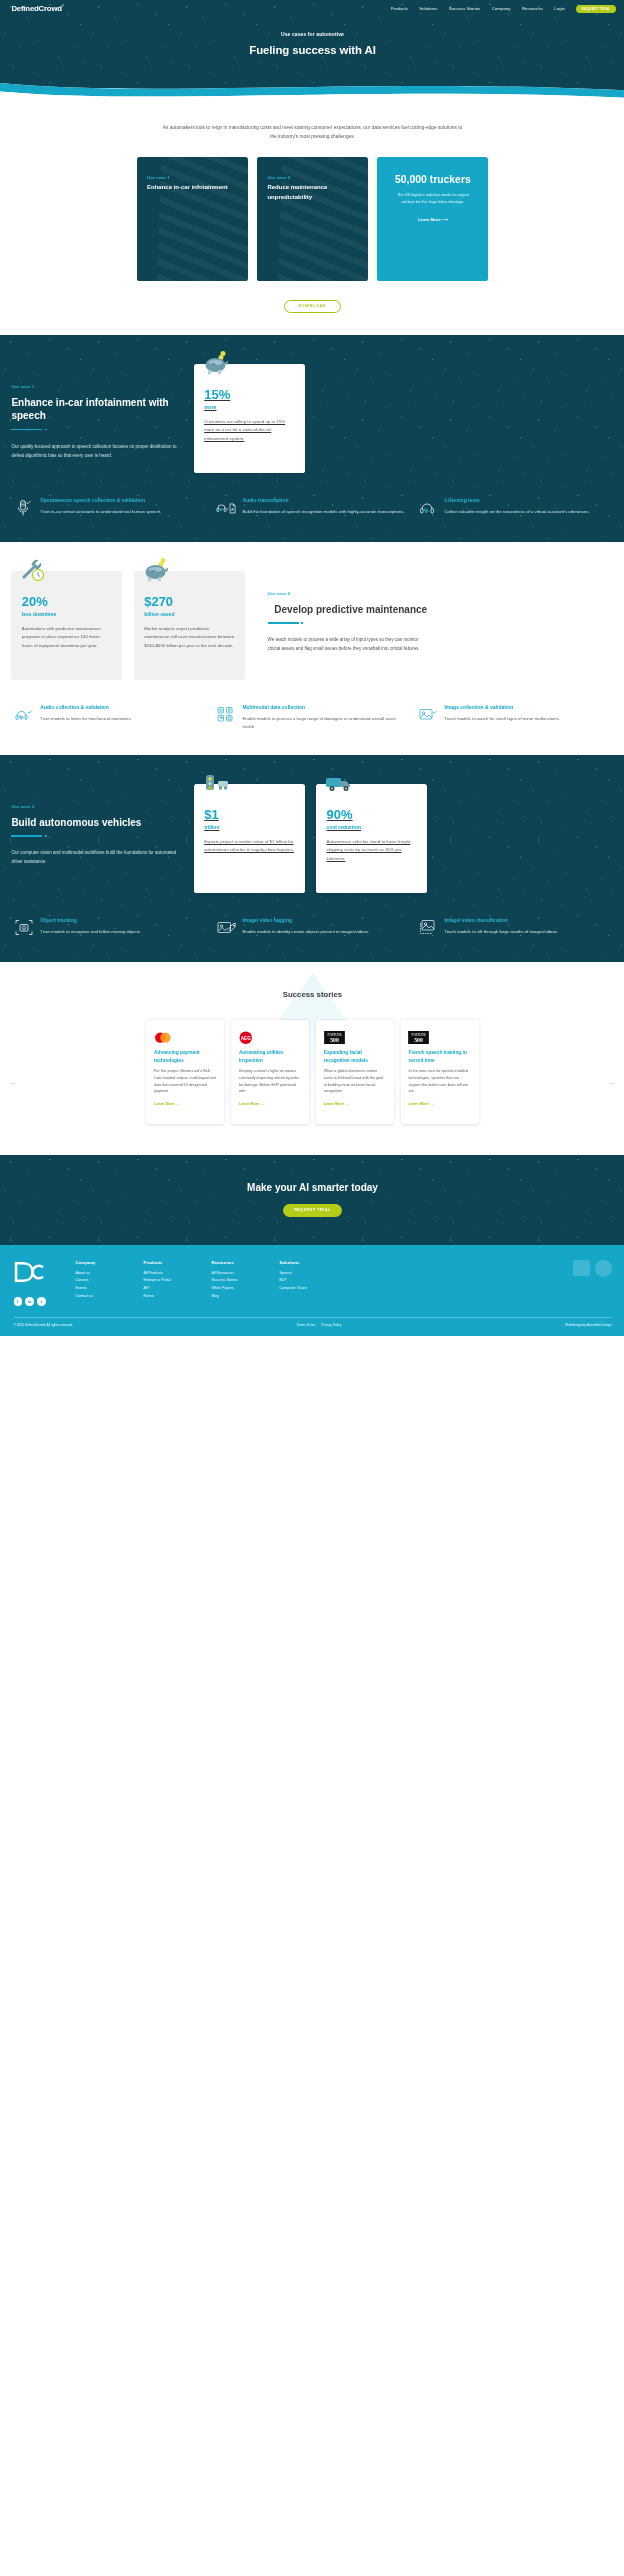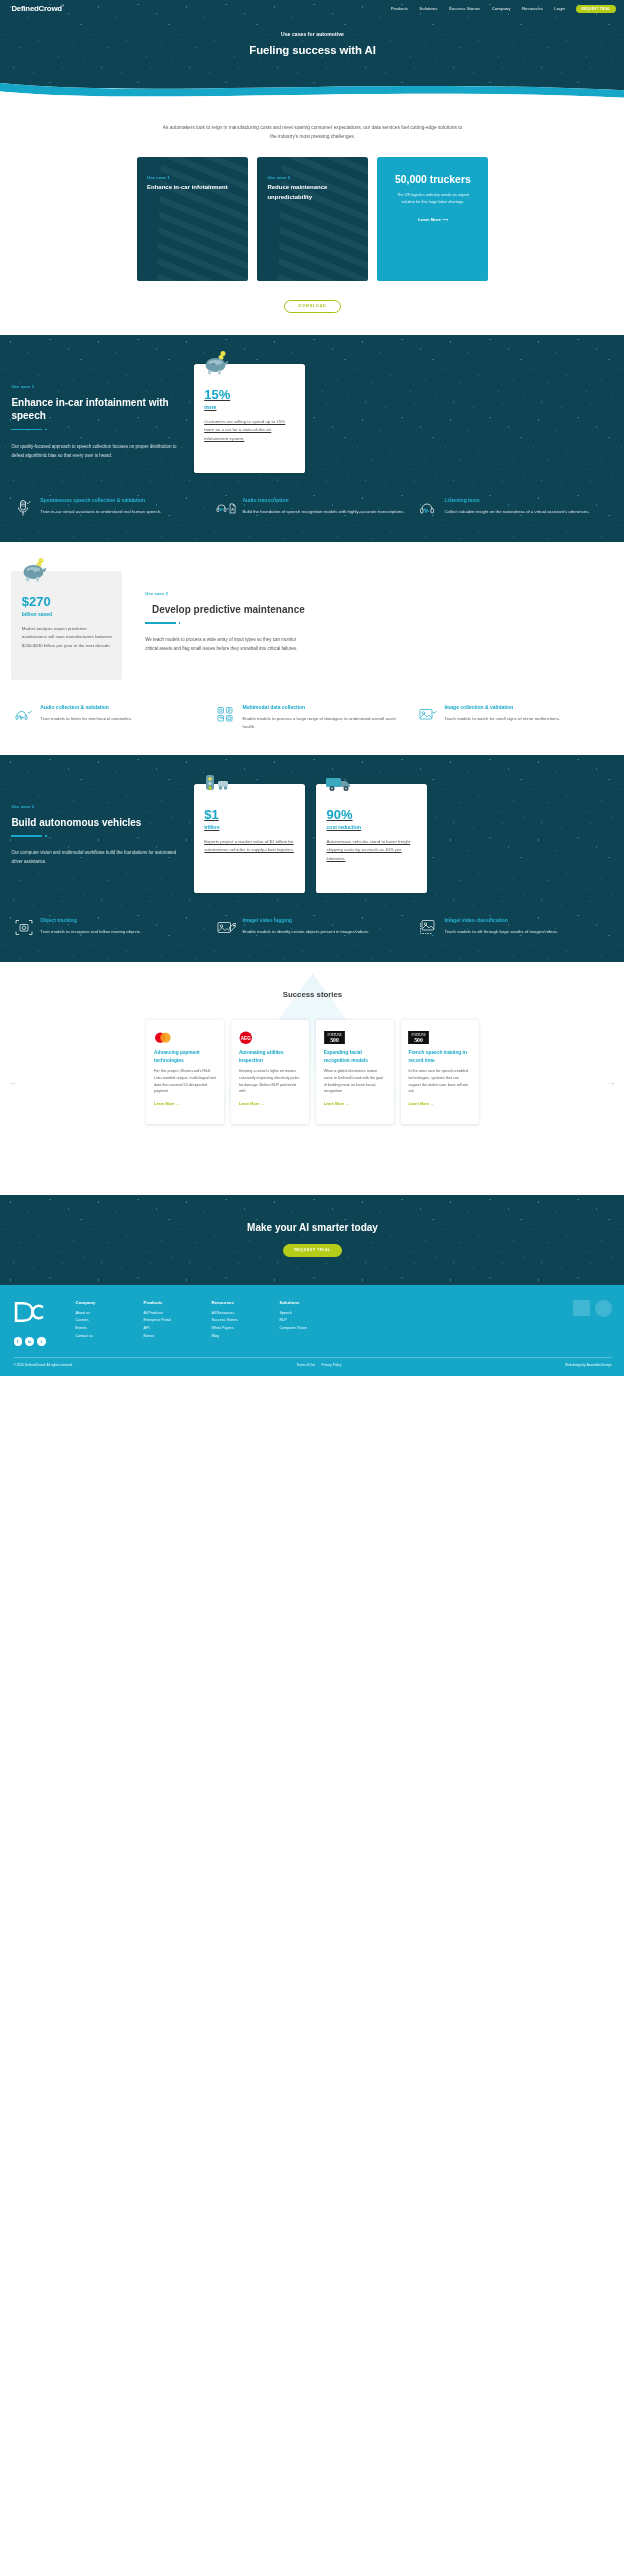--- a/index.html
+++ b/index.html
@@ -158,21 +158,21 @@
     padding: 8.8px 7.8px 10.4px; text-align:left; min-height:104px;
   }
   .story-logo { height:17.7px; display:flex; align-items:center; }
   .story-h { font-size:4.8px; font-weight:700; color:#16a7c8; line-height:1.5; margin-top:3.1px;}
   .story-p { font-size:3.7px; line-height:1.8; color:#5d5d5d; margin-top:4.7px;}
   .story-more { font-size:3.8px; font-weight:700; color:#a8bf0d; margin-top:6.8px; }
   .arrow-nav { position:absolute; top:calc(50% + 18.7px); font-size:8.3px; color:#9fb8bf; }
   .arrow-nav.l { left:9.4px; } .arrow-nav.r { right:9.4px; }
 
   
-  .cta { padding: 27px 0 28px; text-align:center;margin-top:40px; }
+  .cta { padding: 27px 0 28px; text-align:center; }
   .cta h2 { color:#fff; font-size:10px; font-weight:700; }
   .cta .btn-trial { margin-top:11.4px; font-size:3.6px; padding:4.2px 11.4px; border-radius:7.3px; letter-spacing:0.6px;}
 
   
   .footer { background:#16a7c8; padding: 15.6px 13.5px 8.3px; color:#fff; }
   .f-row { display:flex; }
   .f-logo { width:62px; }
   .f-mark { width:31px; height:24px; }
   .f-social { display:flex; gap:3.6px; margin-top:11.4px; }
   .f-social span {
@@ -324,20 +324,30 @@
         </div>
       </div>
     </div>
   </div>
 
   <div class="uc-sec light">
     <div class="uc-row">
       <div class="stat-cards">
         <div class="stat-card grey">
           <svg class="stat-icon" viewBox="0 0 60 60">
+            <path d="M8 46 L30 24 l-7 -7 a11 11 0 0 1 14 -9 l-7 7 5 5 7 -7 a11 11 0 0 1 -9 14 l-7 -7 -22 22 z" fill="#6d9daa"></path>
+            <circle cx="36" cy="38" r="11" fill="#fff" stroke="#b5cc18" stroke-width="2.5"></circle>
+            <path d="M36 32v6l4 3" stroke="#6d9daa" stroke-width="2" fill="none"></path>
+          </svg>
+          <div class="stat-num">20%</div>
+          <div class="stat-sub">less downtime</div>
+          <div class="stat-desc">Automakers with predictive maintenance programs in place experience 160 fewer hours of equipment downtime per year.</div>
+        </div>
+        <div class="stat-card grey">
+          <svg class="stat-icon" viewBox="0 0 60 60">
             <circle cx="42" cy="9" r="5" fill="#e8e14a"></circle>
               <circle cx="38" cy="17" r="5" fill="#e8e14a"></circle>
             <ellipse cx="27" cy="32" rx="20" ry="14" fill="#6d9daa"></ellipse>
             <ellipse cx="27" cy="27" rx="14" ry="5" fill="#9dc2cc"></ellipse>
             <path d="M44 28 l9 -5 -3 9 z" fill="#6d9daa"></path>
             <rect x="12" y="42" width="6" height="9" rx="2" fill="#b6d2d9"></rect>
             <rect x="32" y="42" width="6" height="9" rx="2" fill="#b6d2d9"></rect>
             <rect x="18" y="29" width="9" height="2.4" rx="1" fill="#4f7b88"></rect>
           </svg>
           <div class="stat-num">$270</div>

